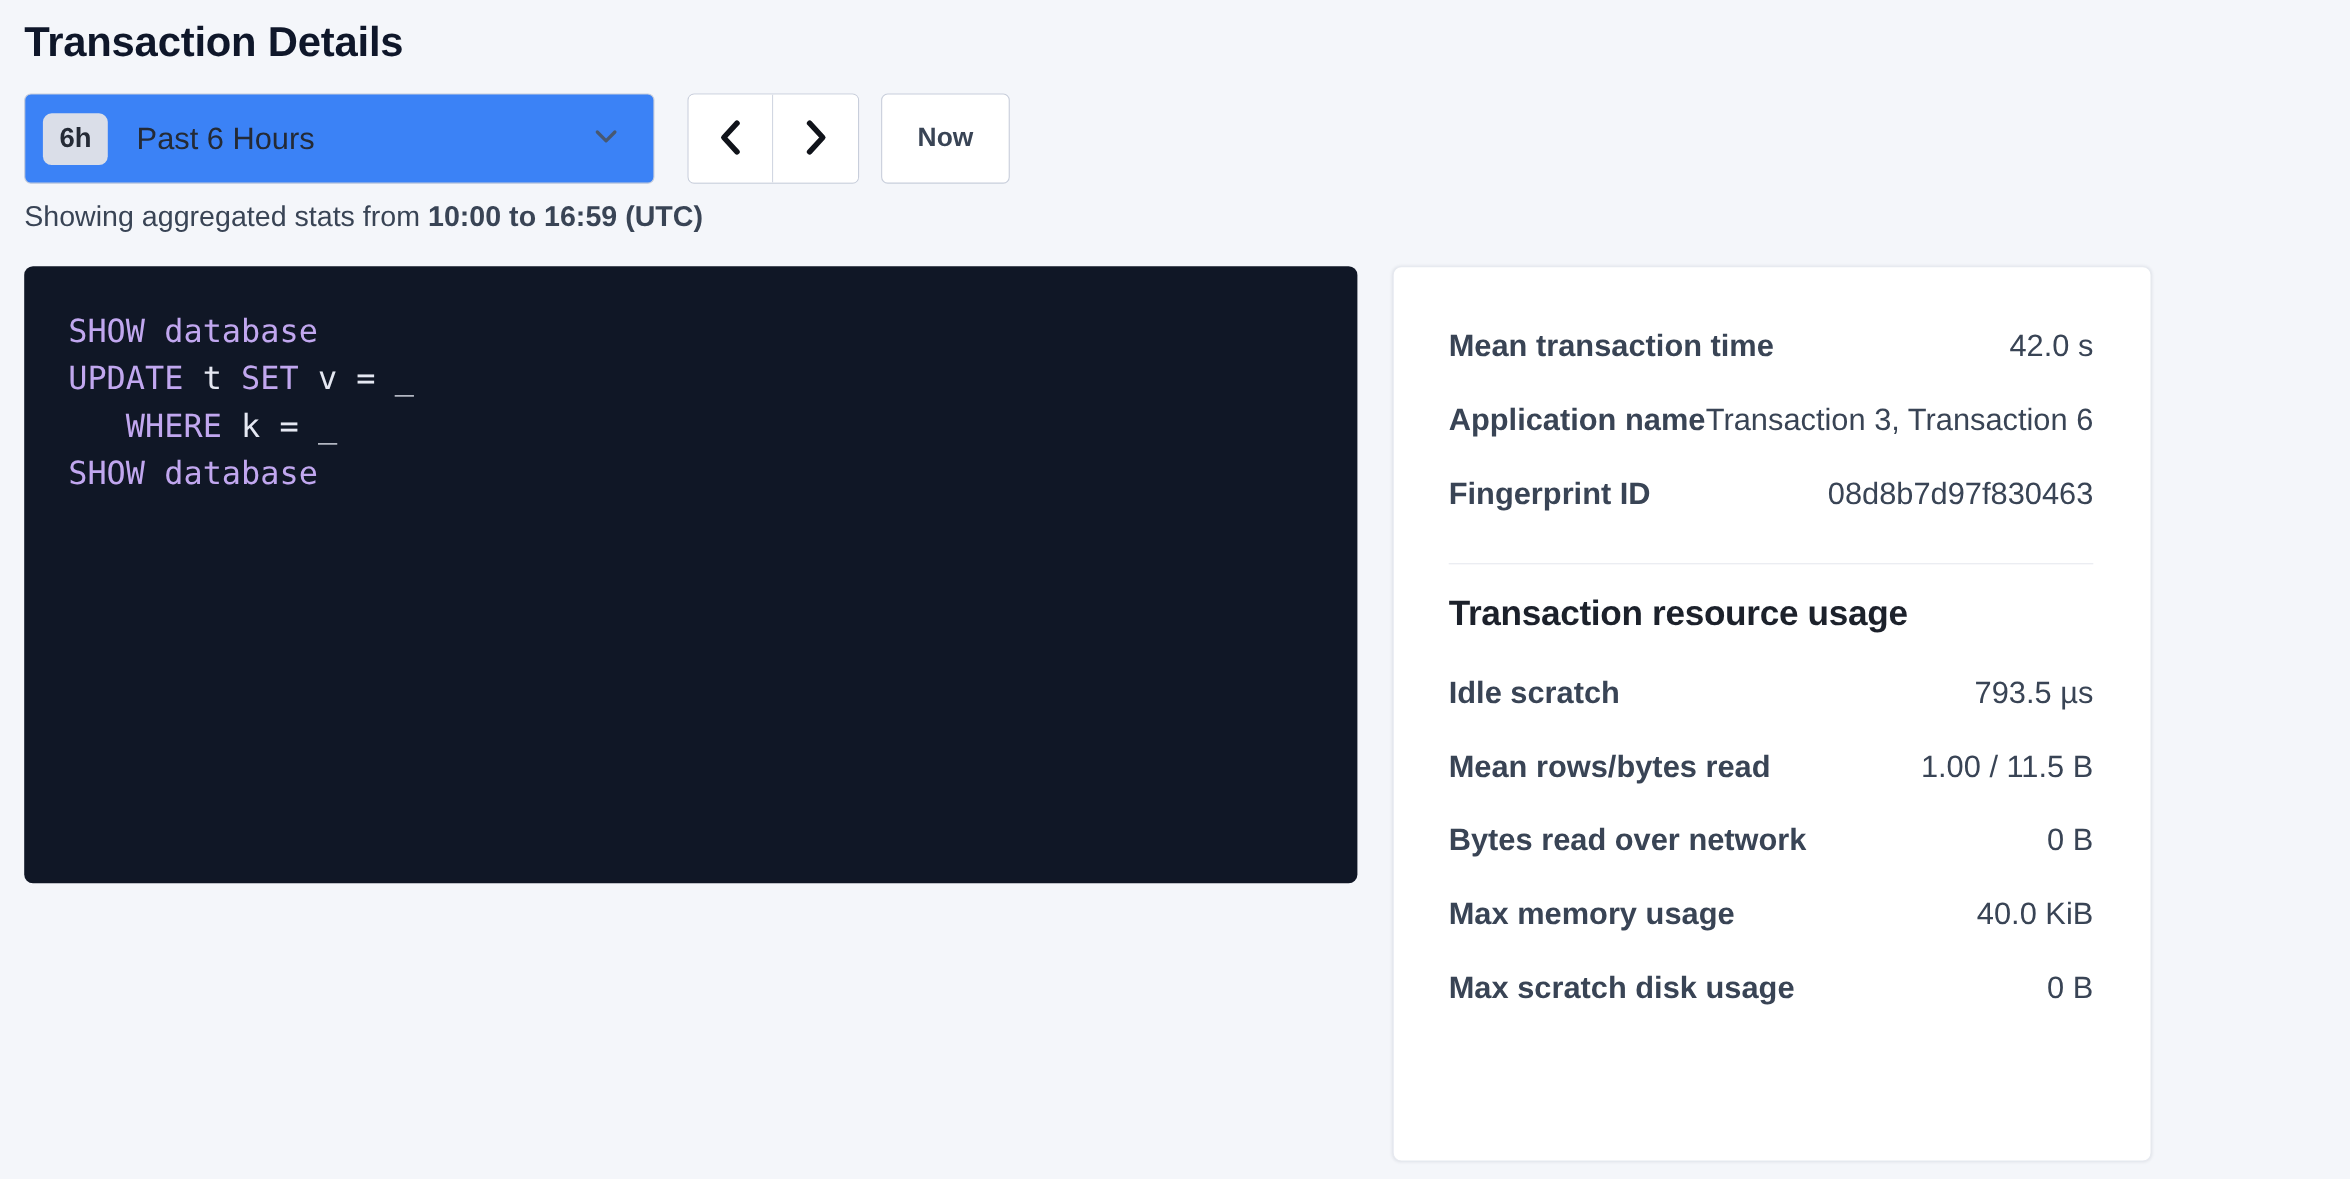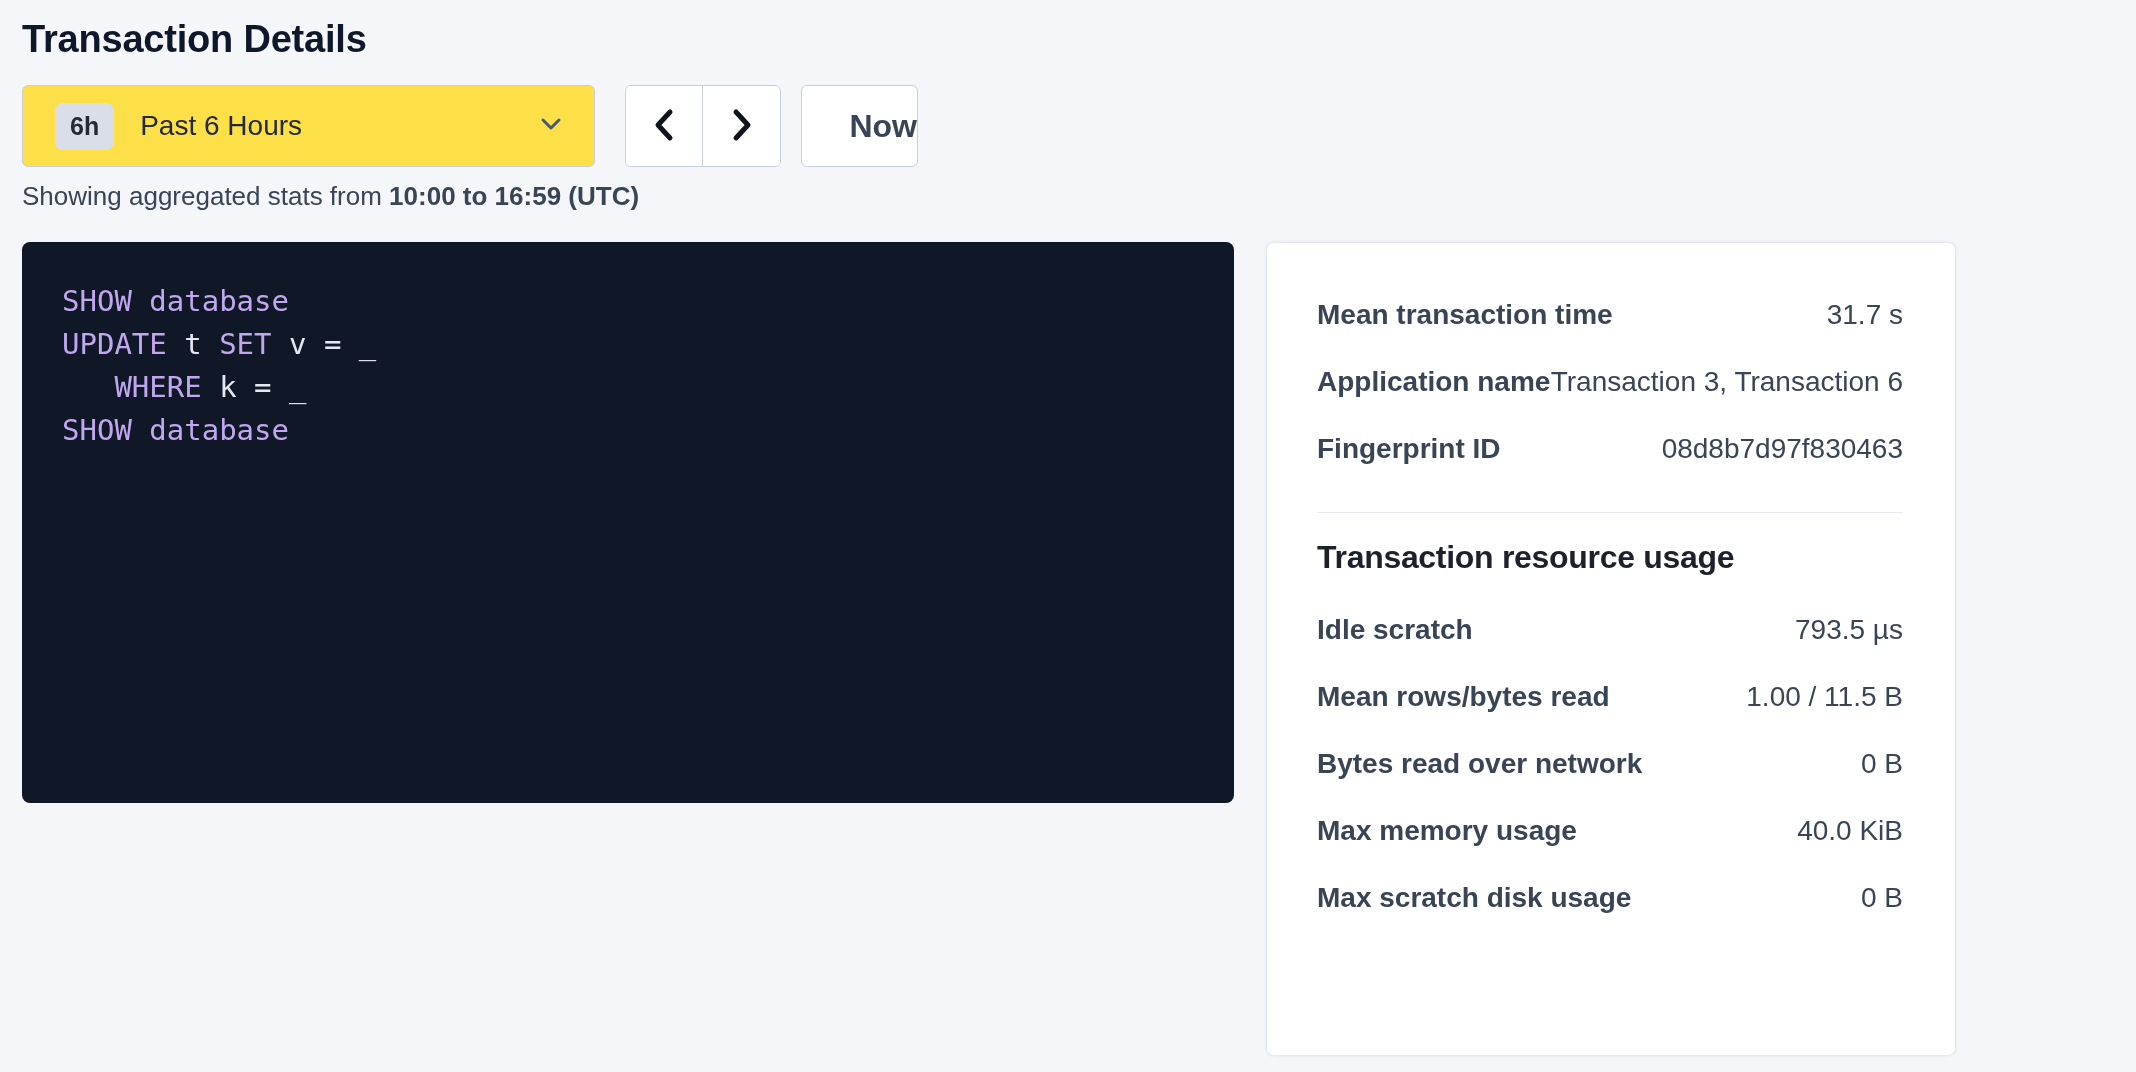--- a/index.html
+++ b/index.html
@@ -22,26 +22,26 @@
 
   
   .controls {
     margin-top: 24px;
     display: flex;
     align-items: stretch;
     height: 82px;
   }
   .picker {
     width: 573px;
-    background: #fde047;
+    background: #3b82f6;
     border: 1px solid #C8CEDB;
     border-radius: 6px;
     display: flex;
     align-items: center;
-    padding: 0 28px 0 32px;
+    padding: 0 28px 0 16px;
     cursor: pointer;
   }
   .badge {
     background: #DADEE8;
     color: #242A35;
     font-weight: 700;
     font-size: 25px;
     line-height: 1;
     padding: 11px 15px;
     border-radius: 8px;
@@ -69,25 +69,24 @@
   }
   .arrow-btn.prev { border-right: 1px solid #C8CEDB; }
 
   .now-btn {
     margin-left: 20px;
     width: 117px;
     background: #FFFFFF;
     border: 1px solid #C8CEDB;
     border-radius: 6px;
     font-family: inherit;
-    font-size: 32px;
+    font-size: 24px;
     font-weight: 600;
     color: #394455;
     cursor: pointer;
-    text-align: right;
   }
 
   
   .subtitle { margin-top: 14px; font-size: 26px; color: #394455; }
   .subtitle b { font-weight: 700; }
 
   
   .main {
     display: flex;
     margin-top: 30px;
@@ -189,21 +188,21 @@
       <div class="sql-line"><span class="tok-kw">SHOW database</span></div>
       <div class="sql-line"><span class="tok-kw">UPDATE </span><span class="tok-id">t </span><span class="tok-kw">SET </span><span class="tok-id">v </span><span class="tok-id">= _</span></div>
       <div class="sql-line"><span class="tok-kw">   WHERE </span><span class="tok-id">k </span><span class="tok-id">= _</span></div>
       <div class="sql-line"><span class="tok-kw">SHOW database</span></div>
     </div>
 
     <aside class="card">
 
       <div class="stat-row">
         <span class="stat-label">Mean transaction time</span>
-        <span class="stat-value">31.7 s</span>
+        <span class="stat-value">42.0 s</span>
       </div>
       <div class="stat-row">
         <span class="stat-label">Application name</span>
         <span class="stat-value">Transaction 3, Transaction 6</span>
       </div>
       <div class="stat-row">
         <span class="stat-label">Fingerprint ID</span>
         <span class="stat-value">08d8b7d97f830463</span>
       </div>
 

